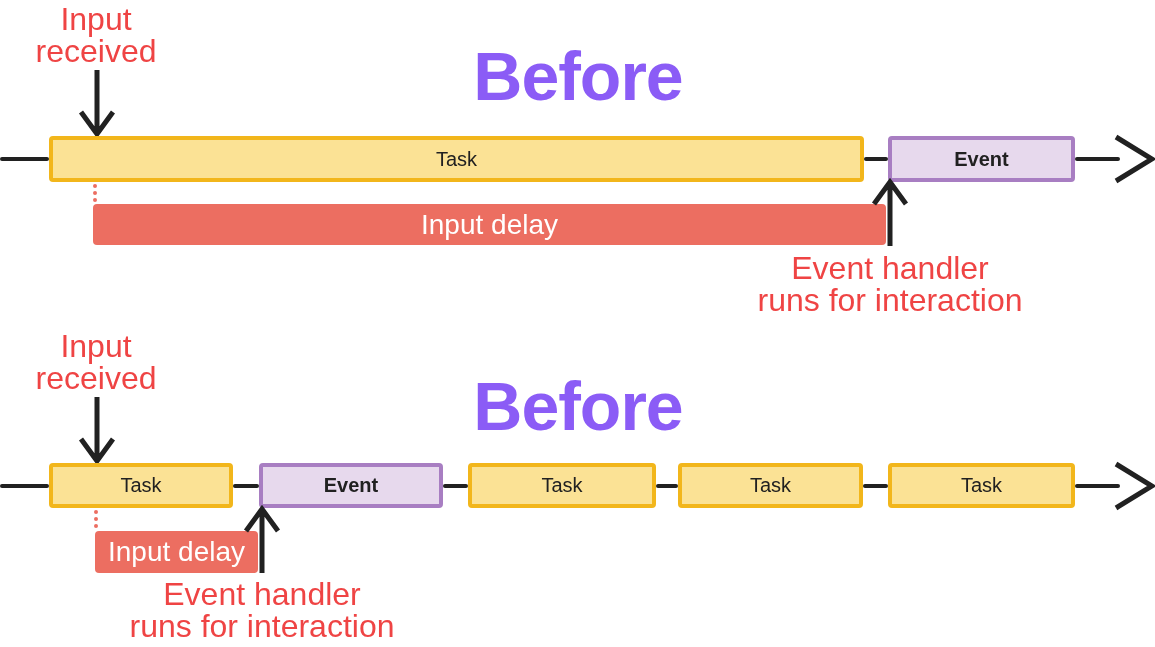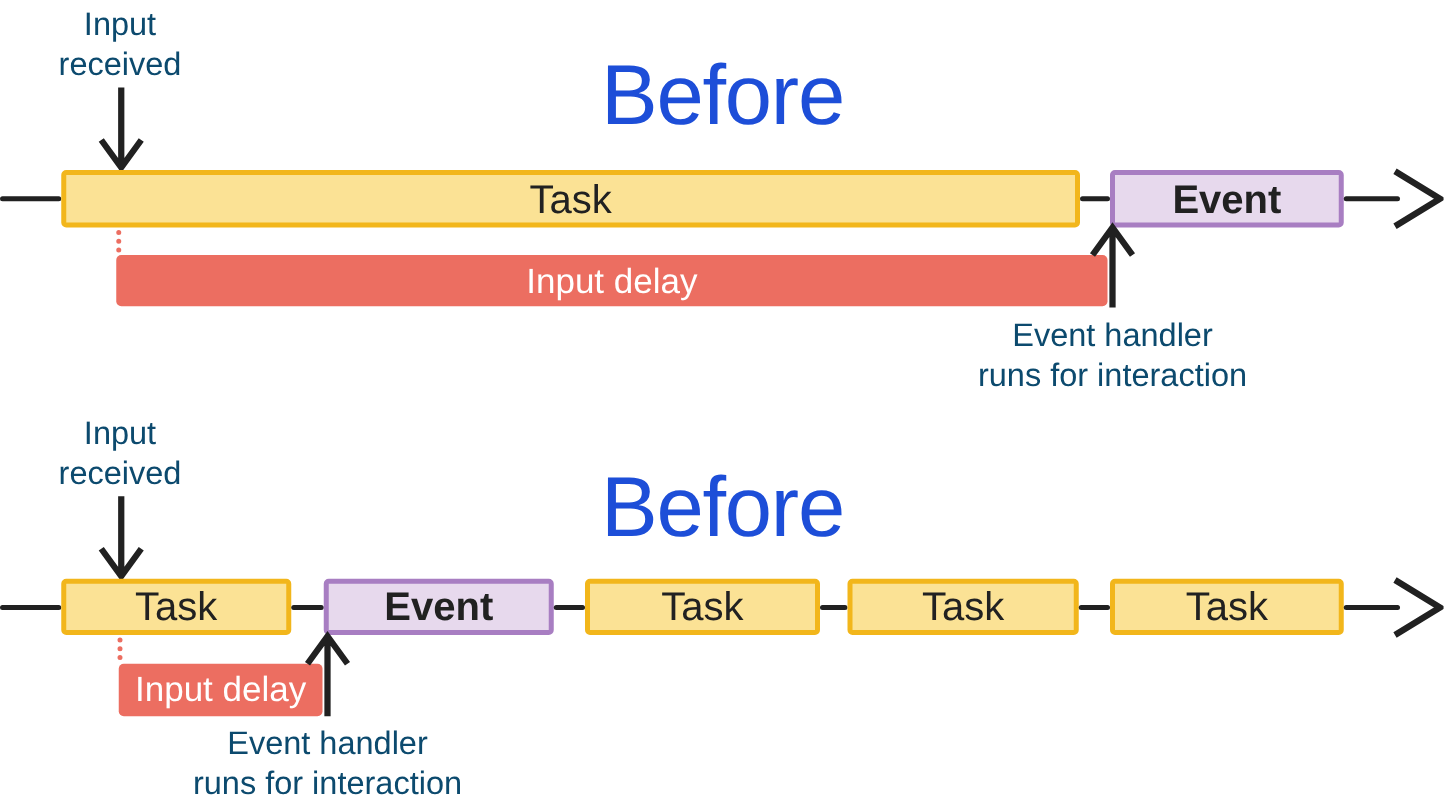--- a/index.html
+++ b/index.html
@@ -10,39 +10,39 @@
     background: #ffffff;
     font-family: "Liberation Sans", "DejaVu Sans", sans-serif;
     color: #212121;
     overflow: hidden;
   }
   .title {
     position: absolute;
     width: 360px;
     text-align: center;
     font-size: 68px;
-    font-weight: 400;
-    color: #1d4ed8;
+    font-weight: 700;
+    color: #8b5cf6;
     line-height: 1;
     letter-spacing: -1px;
   }
   .lbl {
     position: absolute;
     text-align: center;
-    font-size: 26px;
+    font-size: 32px;
     line-height: 32px;
-    color: #0c4a6e;
+    color: #ef4444;
   }
   .box {
     position: absolute;
     box-sizing: border-box;
     display: flex;
     align-items: center;
     justify-content: center;
-    font-size: 32px;
+    font-size: 20px;
     color: #212121;
     border-radius: 4px;
   }
   .task-box {
     background: #FBE295;
     border: 4px solid #F2B61B;
   }
   .event-box {
     background: #E7D9ED;
     border: 4px solid #A87EC2;

